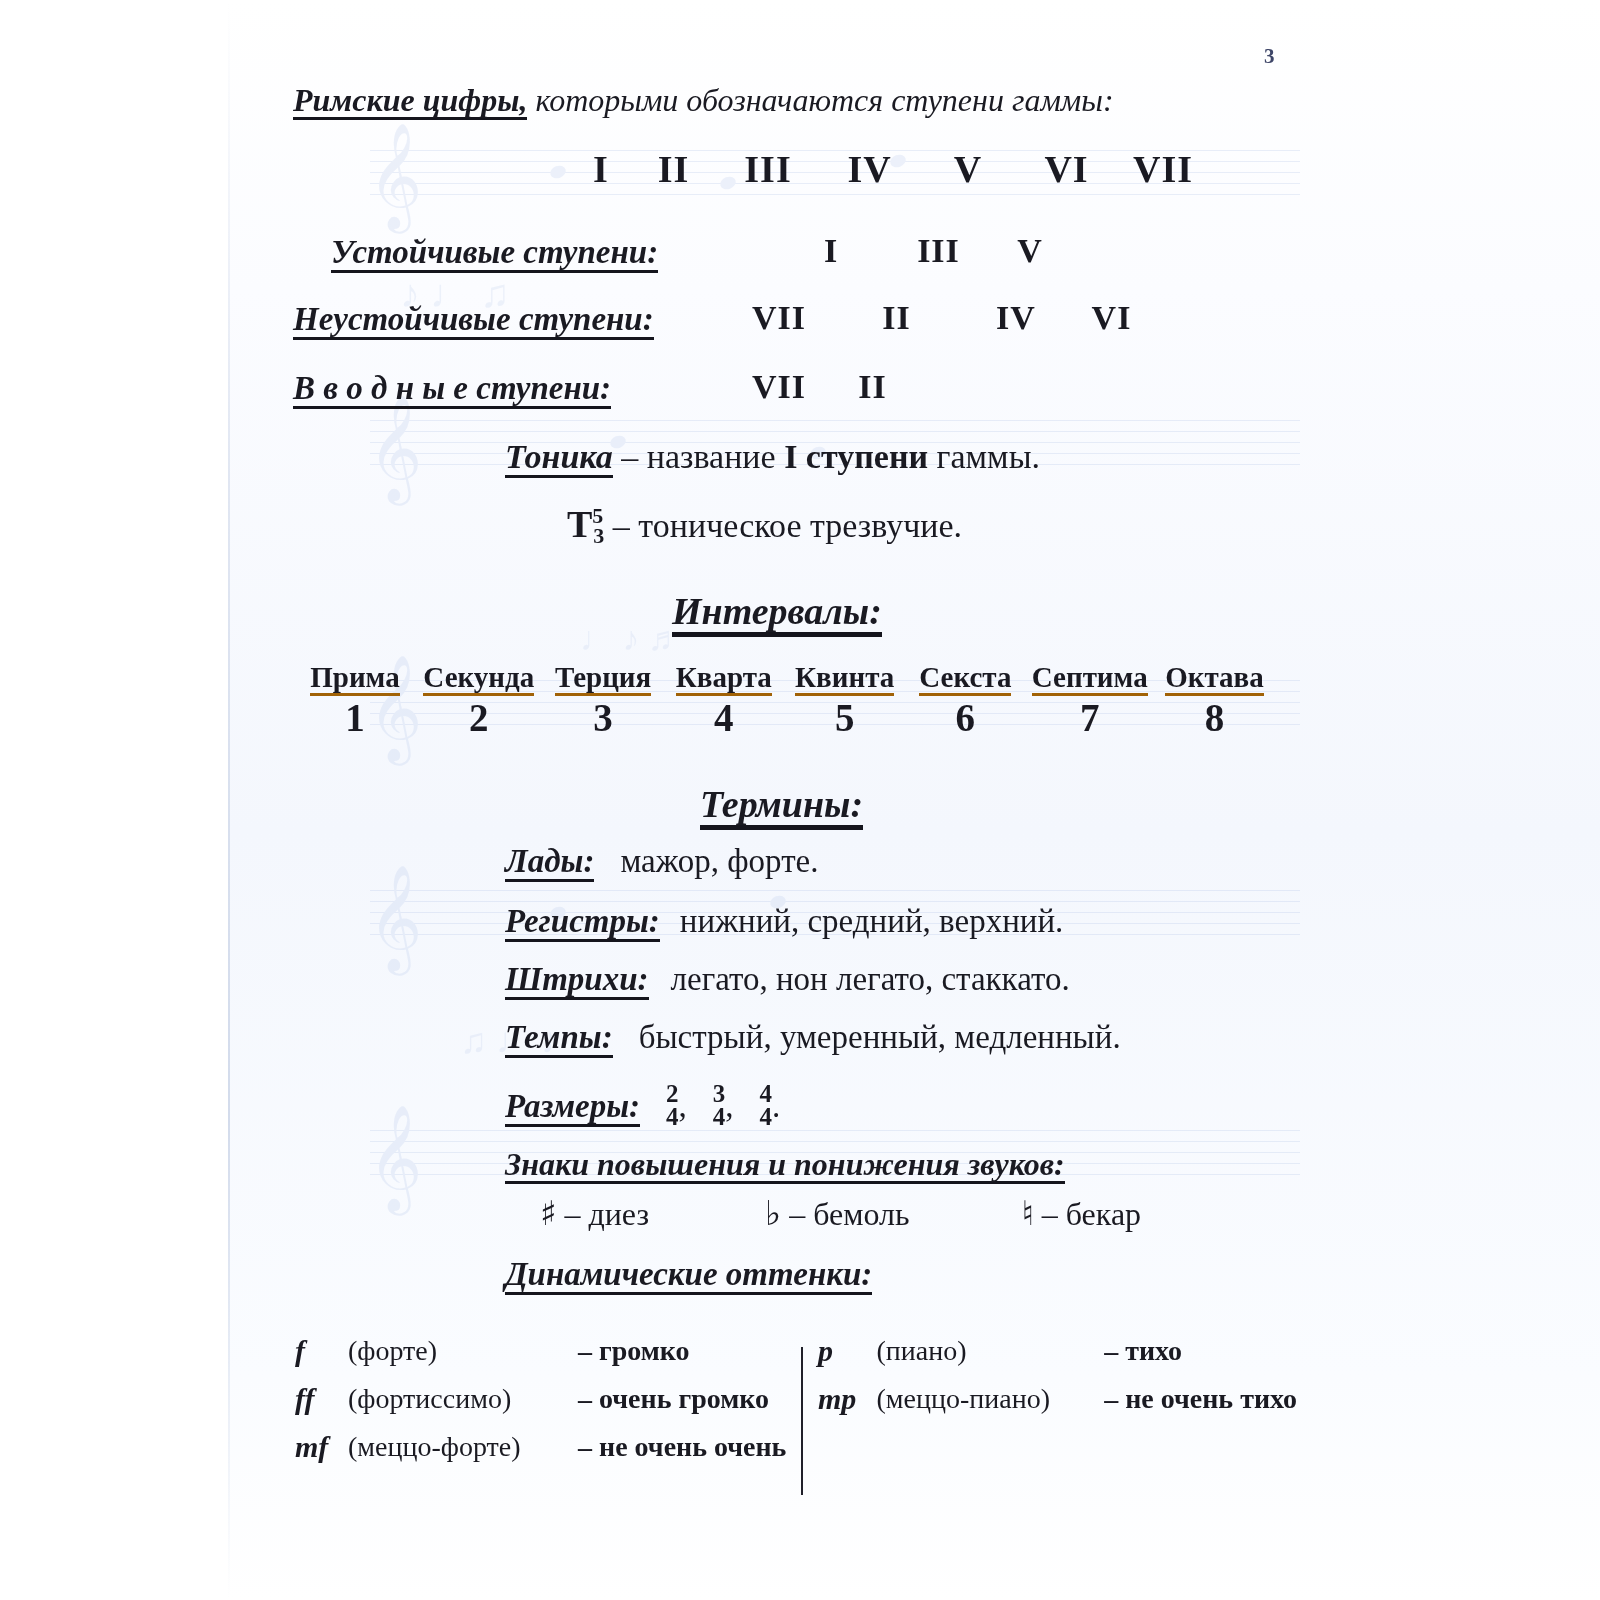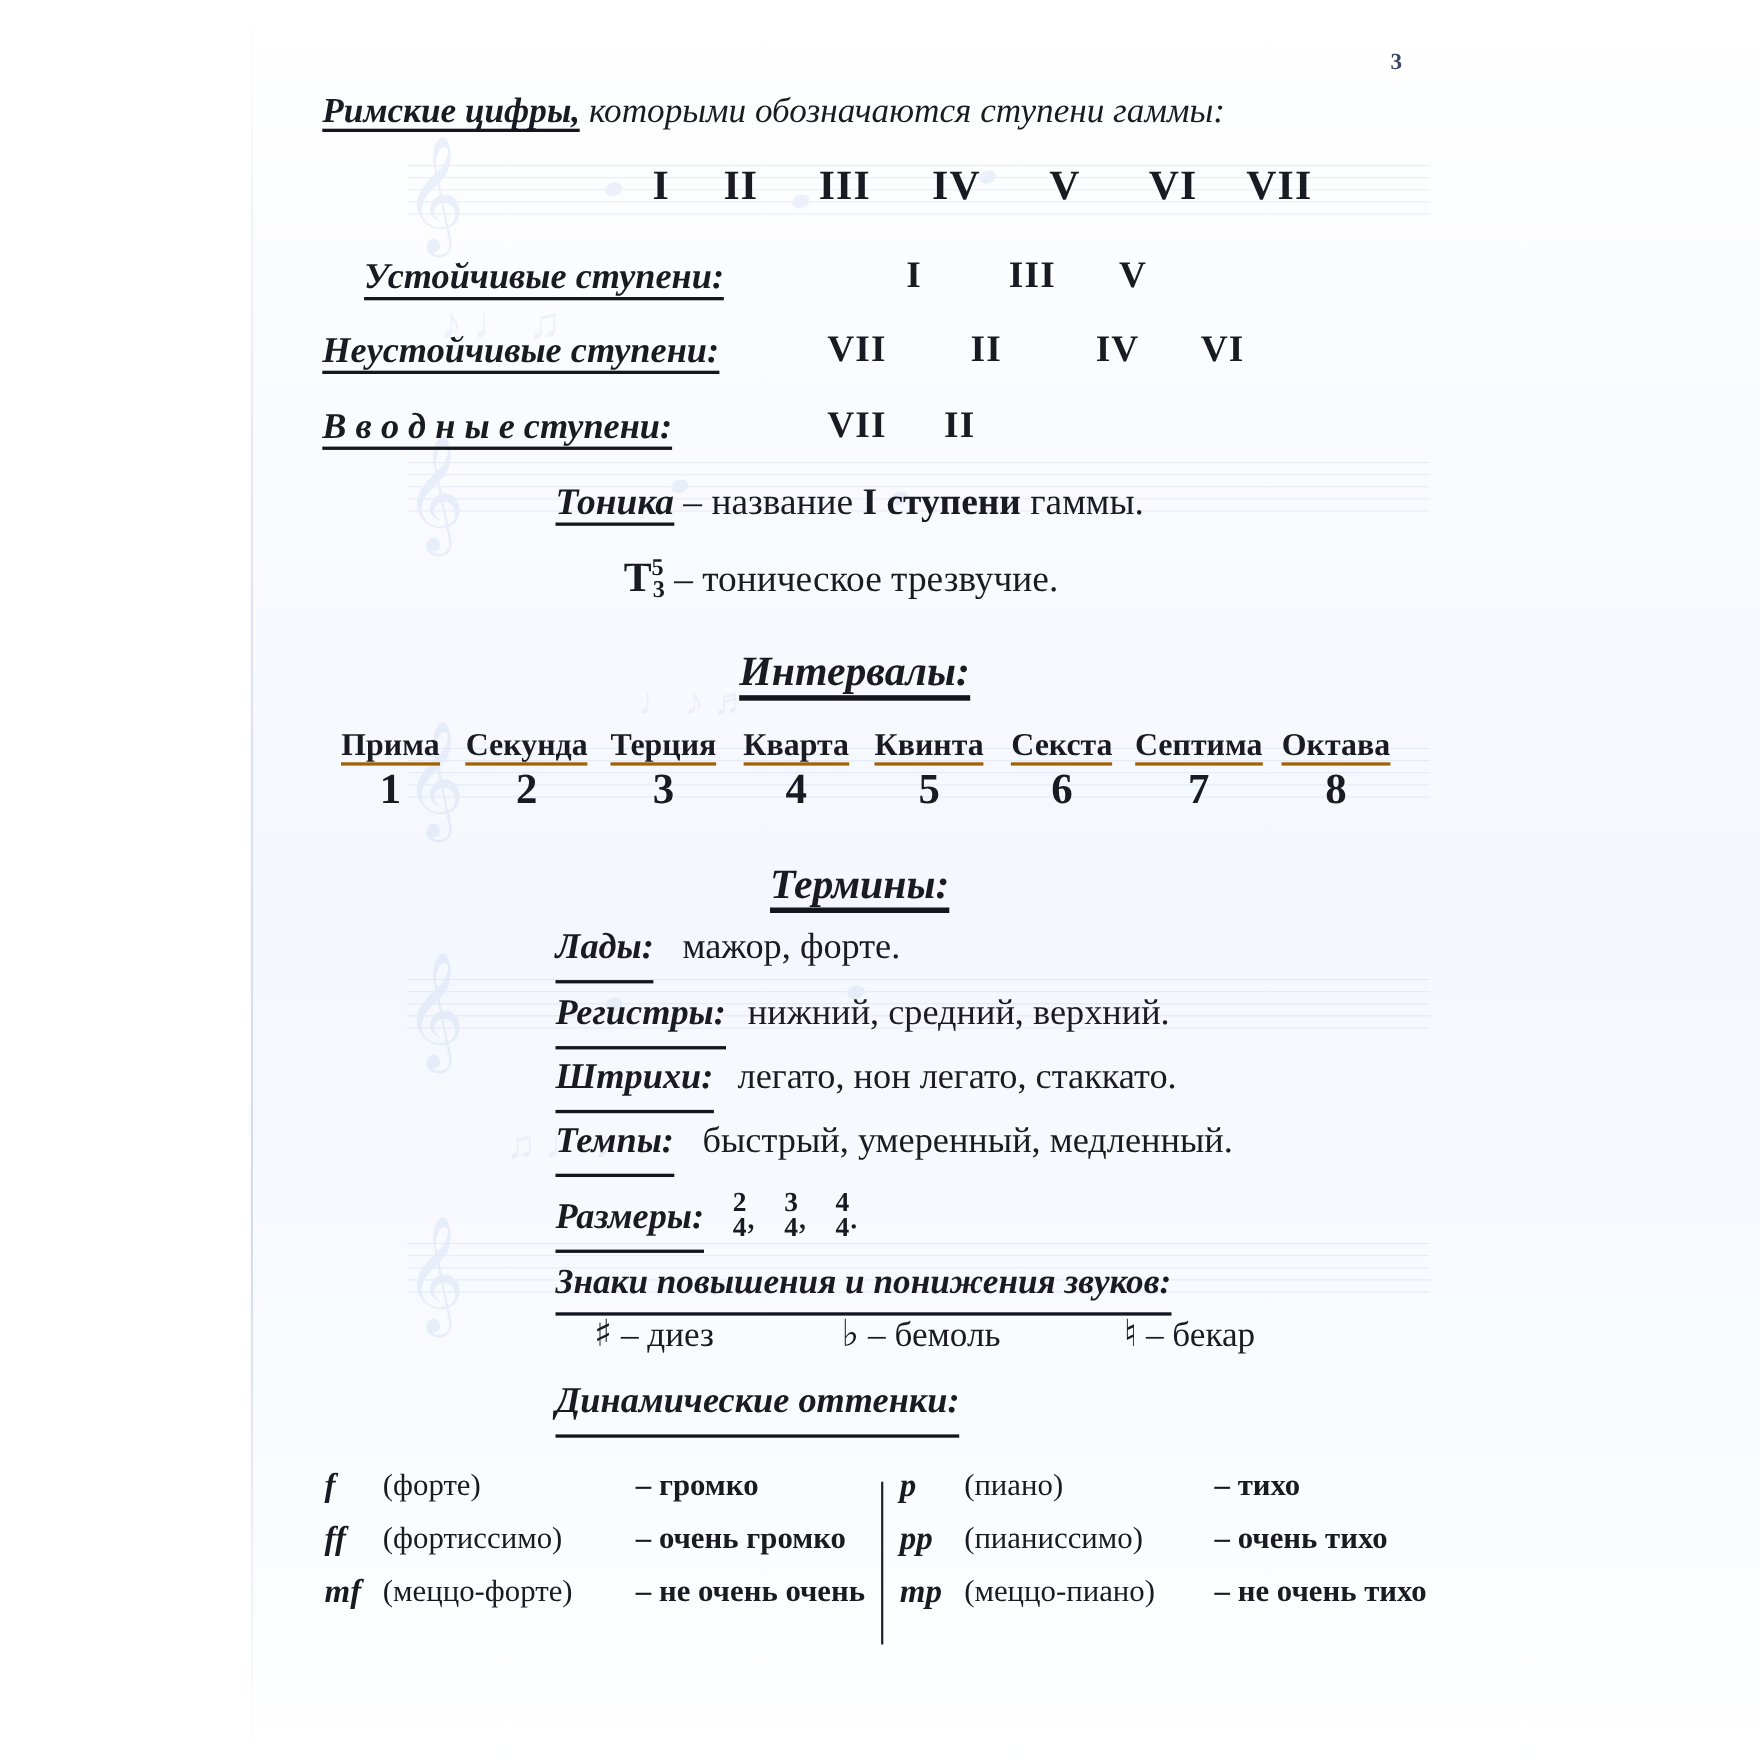--- a/index.html
+++ b/index.html
@@ -117,21 +117,21 @@
     font-size: 39px;
     text-align: center;
   }
 
   
   .term-lab {
     font-weight: 700;
     font-style: italic;
     font-size: 33px;
     border-bottom: 3px solid #15151d;
-    padding-bottom: 13px;
+    padding-bottom: 1px;
     display: inline-block;
   }
   .term-val {
     font-size: 33px;
   }
 
   
   .ts {
     display: inline-block;
     font-weight: 700;
@@ -374,25 +374,20 @@
 
   <div class="t" style="left:818px; top:1327px; width:480px;">
     <table style="border-collapse:collapse;">
       <tbody>
           <tr>
         <td class="dyn-sym" style="width:62px; padding:9px 0;">p</td>
         <td class="dyn-name" style="width:238px;margin-top:32px;">(пиано)</td>
         <td class="dyn-mean">– тихо</td>
       </tr>
       <tr>
-        <td class="dyn-sym" style="padding:9px 0;">pp</td>
-        <td class="dyn-name">(пианиссимо)</td>
-        <td class="dyn-mean">– очень тихо</td>
-      </tr>
-      <tr>
         <td class="dyn-sym" style="padding:9px 0;">mp</td>
         <td class="dyn-name">(меццо-пиано)</td>
         <td class="dyn-mean">– не очень тихо</td>
       </tr>
     </tbody>
       </table>
   </div>
 
 </div>
 

